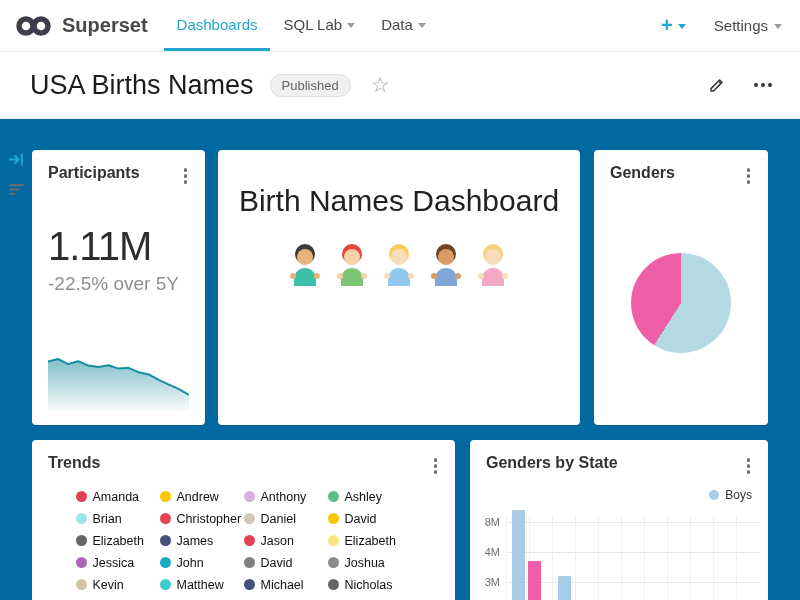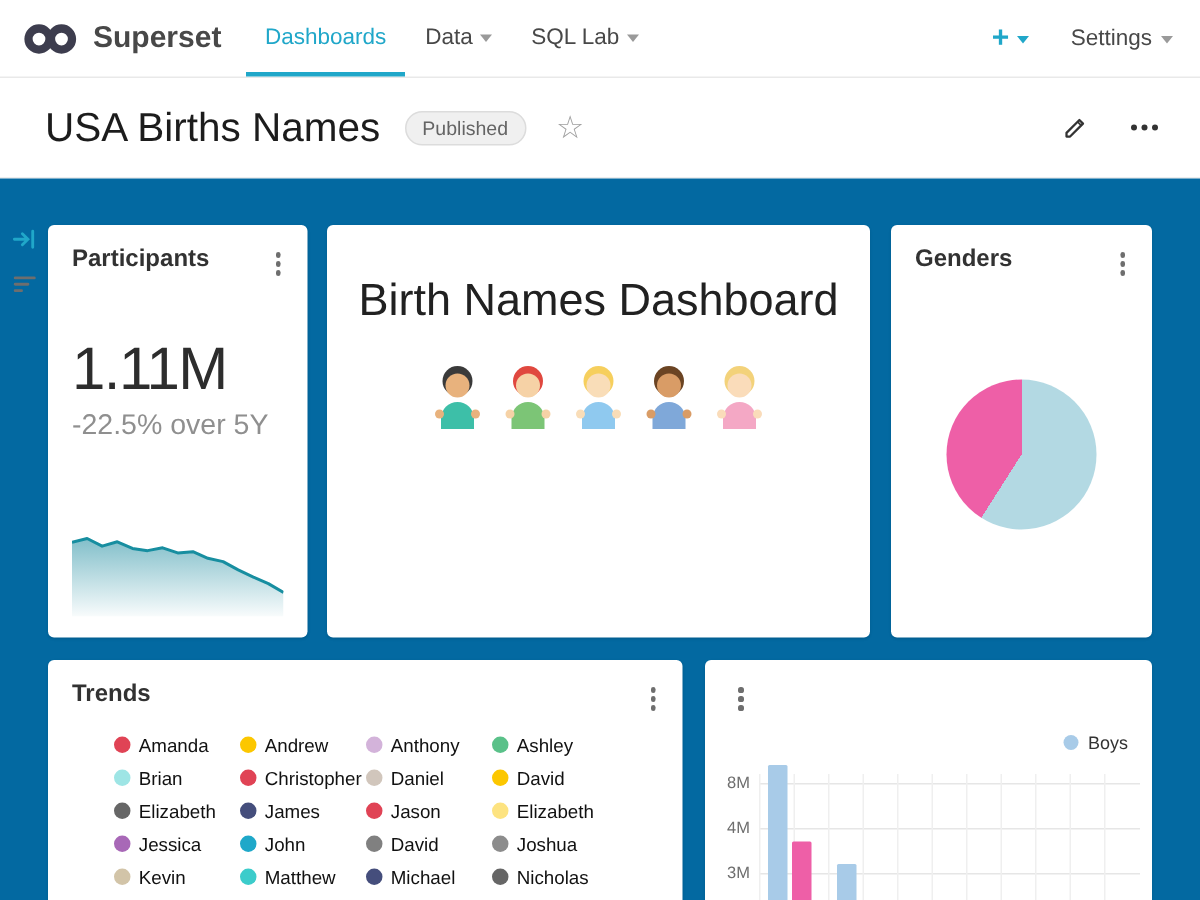--- a/index.html
+++ b/index.html
@@ -89,25 +89,25 @@
         <circle cx="12" cy="14" r="7" fill="none" stroke="#3d3d4e" stroke-width="5.5"></circle>
         <circle cx="27" cy="14" r="7" fill="none" stroke="#3d3d4e" stroke-width="5.5"></circle>
       </svg>
       <span class="brand">Superset</span>
     </div>
     <nav class="nav">
       <div class="nav-item active">
         <span>Dashboards</span>
       </div>
       <div class="nav-item">
+        <span>SQL Lab</span>
+        <i class="caret"></i>
+      </div>
+      <div class="nav-item">
         <span>Data</span>
-        <i class="caret"></i>
-      </div>
-      <div class="nav-item">
-        <span>SQL Lab</span>
         <i class="caret"></i>
       </div>
     </nav>
     <div class="spacer"></div>
     <div class="plus">
       <span>+</span>
       <i class="caret teal"></i>
     </div>
     <div class="settings">
       <span>Settings</span>
@@ -317,20 +317,21 @@
             <span>Sarah</span>
           </div>
           <div class="legend-item">
             <span>Thomas</span>
           </div>
         </div>
     </section>
 
     <section class="card" id="card-gstate">
       <div class="card-head">
+        <span class="card-title">Genders by State</span>
         <div class="kebab">
             <i></i>
             <i></i>
             <i></i>
           </div>
       </div>
       <div class="gstate-legend">
         <span class="legend-dot" style="background: rgb(168, 203, 232);"></span>
         <span>Boys</span>
       </div>

